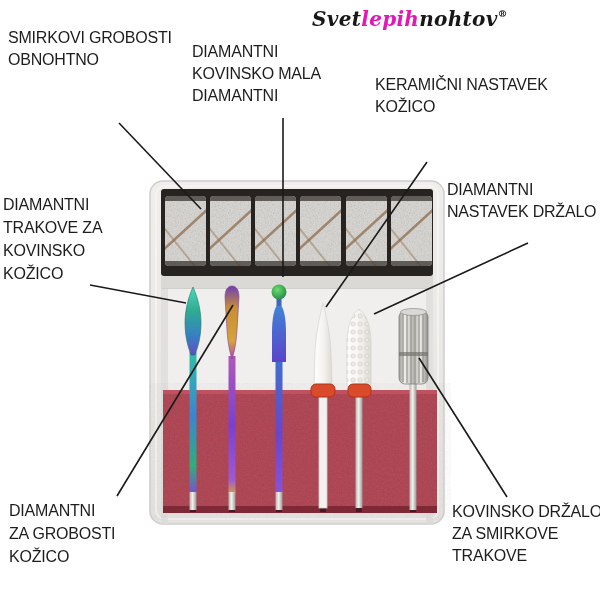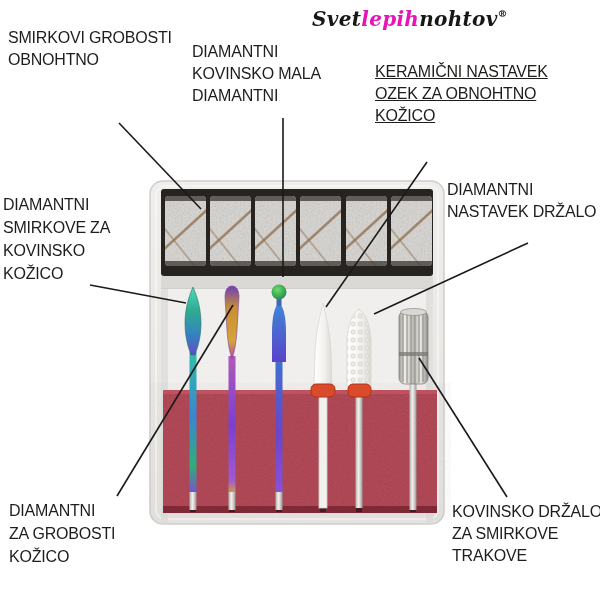--- a/index.html
+++ b/index.html
@@ -213,29 +213,28 @@
     <span>SMIRKOVI GROBOSTI</span>
     <span>OBNOHTNO</span>
   </div>
 
   <div class="lbl" style="left:192px;top:41px;">
     <span>DIAMANTNI</span>
     <span>KOVINSKO MALA</span>
     <span>DIAMANTNI</span>
   </div>
 
-  <div class="lbl" style="left:375px;top:61px;text-decoration:underline;">
+  <div class="lbl" style="left:375px;top:74px;">
     <span>KERAMIČNI NASTAVEK</span>
-    <span>OZEK ZA OBNOHTNO</span>
     <span>KOŽICO</span>
   </div>
 
   <div class="lbl lh23" style="left:3px;top:193px;">
     <span>DIAMANTNI</span>
-    <span>SMIRKOVE ZA</span>
+    <span>TRAKOVE ZA</span>
     <span>KOVINSKO</span>
     <span>KOŽICO</span>
   </div>
 
   <div class="lbl" style="left:447px;top:179px;">
     <span>DIAMANTNI</span>
     <span>NASTAVEK DRŽALO</span>
   </div>
 
   <div class="lbl lh23" style="left:9px;top:499px;">

